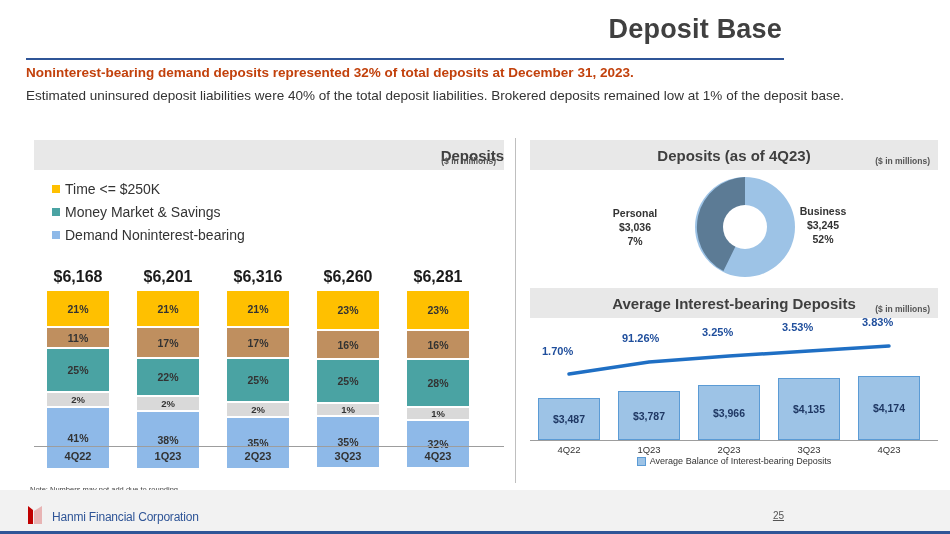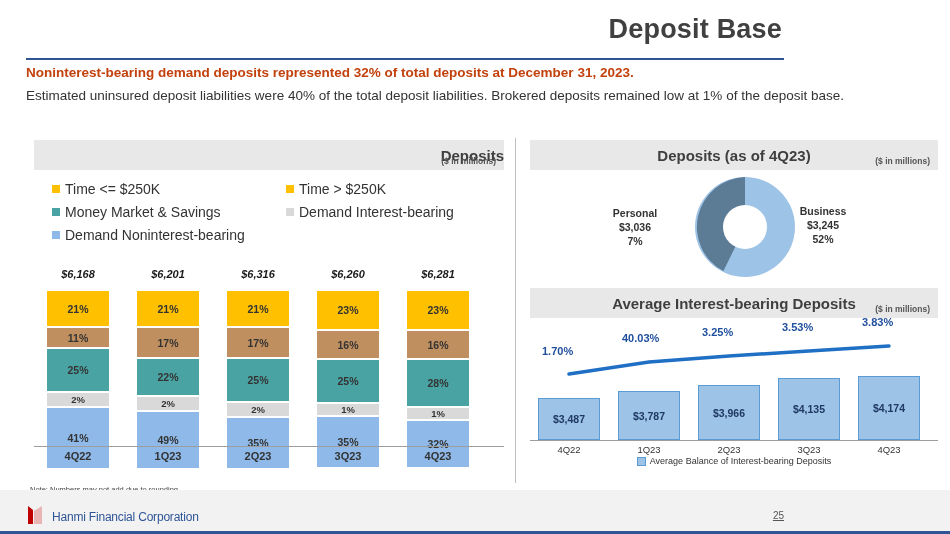--- a/index.html
+++ b/index.html
@@ -22,21 +22,21 @@
   
   .vdivider{position:absolute;left:515px;top:138px;width:1px;height:345px;background:#bfbfbf;}
 
   
   .legend{position:absolute;font-size:14px;color:#333;}
   .legend .li{display:flex;align-items:center;margin-bottom:7px;}
   .legend .sw{width:8px;height:8px;margin-right:5px;display:inline-block;}
 
   
   .stackwrap{position:absolute;left:34px;top:268px;width:470px;height:200px;}
-  .coltot{position:absolute;top:0;width:64px;text-align:center;font-size:11px;font-weight:bold;color:#1a1a1a;font-style:italic;}
+  .coltot{position:absolute;top:0;width:64px;text-align:center;font-size:16px;font-weight:bold;color:#1a1a1a;}
   .stack{position:absolute;top:22px;width:64px;}
   .seg{width:64px;box-sizing:border-box;border:1px solid #ffffff;display:flex;align-items:center;justify-content:center;font-size:10.5px;font-weight:bold;color:#333;}
   .axisline{position:absolute;left:34px;top:446px;width:470px;height:1px;background:#9d9d9d;}
   .xlabels{position:absolute;left:34px;top:450px;width:470px;height:16px;}
   .xlab{position:absolute;width:64px;text-align:center;font-size:11px;font-weight:bold;color:#333;}
 
   .note{position:absolute;left:30px;top:485px;font-size:7.5px;color:#444;}
 
   
   .donut-area{position:absolute;left:530px;top:172px;width:410px;height:110px;}
@@ -86,49 +86,39 @@
       </div>
     <div class="li">
         <span class="sw" style="background:#4aa3a3"></span>
         <span>Money Market &amp; Savings</span>
       </div>
     <div class="li">
         <span class="sw" style="background:#8eb9e8"></span>
         <span>Demand Noninterest-bearing</span>
       </div>
   </div>
-  <div class="legend" style="left:286px;top:181px;width:220px;">
-    <div class="li">
-        <span class="sw" style="background:#ffc000"></span>
-        <span>Time &gt; $250K</span>
-      </div>
-    <div class="li">
-        <span class="sw" style="background:#d9d9d9"></span>
-        <span>Demand Interest-bearing</span>
-      </div>
-  </div>
 
   <div class="stackwrap">
 
     <div class="coltot" style="left:12px;">$6,168</div>
     <div class="stack" style="left:12px;">
       <div class="seg" style="background:#ffc000;height:37px;">21%</div>
       <div class="seg" style="background:#bf8f5f;height:21px;">11%</div>
       <div class="seg" style="background:#4aa3a3;height:44px;">25%</div>
       <div class="seg" style="background:#d9d9d9;height:15px;font-size:9.5px;">2%</div>
       <div class="seg" style="background:#8eb9e8;height:62px;">41%</div>
     </div>
 
     <div class="coltot" style="left:102px;">$6,201</div>
     <div class="stack" style="left:102px;">
       <div class="seg" style="background:#ffc000;height:37px;">21%</div>
       <div class="seg" style="background:#bf8f5f;height:31px;">17%</div>
       <div class="seg" style="background:#4aa3a3;height:38px;text-align:center;">22%</div>
       <div class="seg" style="background:#d9d9d9;height:15px;font-size:9.5px;">2%</div>
-      <div class="seg" style="background:#8eb9e8;height:58px;">49%</div>
+      <div class="seg" style="background:#8eb9e8;height:58px;">38%</div>
     </div>
 
     <div class="coltot" style="left:192px;">$6,316</div>
     <div class="stack" style="left:192px;">
       <div class="seg" style="background:#ffc000;height:37px;">21%</div>
       <div class="seg" style="background:#bf8f5f;height:31px;">17%</div>
       <div class="seg" style="background:#4aa3a3;height:44px;">25%</div>
       <div class="seg" style="background:#d9d9d9;height:15px;font-size:9.5px;">2%</div>
       <div class="seg" style="background:#8eb9e8;height:52px;">35%</div>
     </div>
@@ -196,21 +186,21 @@
     <div class="abar" style="left:88px;height:49px;">$3,787</div>
     <div class="abar" style="left:168px;height:55px;">$3,966</div>
     <div class="abar" style="left:248px;height:62px;">$4,135</div>
     <div class="abar" style="left:328px;height:64px;">$4,174</div>
 
     <svg style="position:absolute;left:0;top:0;width:408px;height:110px;" viewBox="0 0 408 110">
       <polyline points="39,44 119,32 199,26 279,21 359,16" fill="none" stroke="#1f6fc4" stroke-width="3.5" stroke-linecap="round"></polyline>
     </svg>
 
     <div class="ratelab" style="left:12px;top:15px;">1.70%</div>
-    <div class="ratelab" style="left:92px;top:2px;">40.03%</div>
+    <div class="ratelab" style="left:92px;top:2px;">91.26%</div>
     <div class="ratelab" style="left:172px;top:-4px;">3.25%</div>
     <div class="ratelab" style="left:252px;top:-9px;">3.53%</div>
     <div class="ratelab" style="left:332px;top:-14px;">3.83%</div>
   </div>
 
   <div class="aaxis"></div>
   <div class="axlab" style="left:538px;">4Q22</div>
   <div class="axlab" style="left:618px;">1Q23</div>
   <div class="axlab" style="left:698px;">2Q23</div>
   <div class="axlab" style="left:778px;">3Q23</div>

